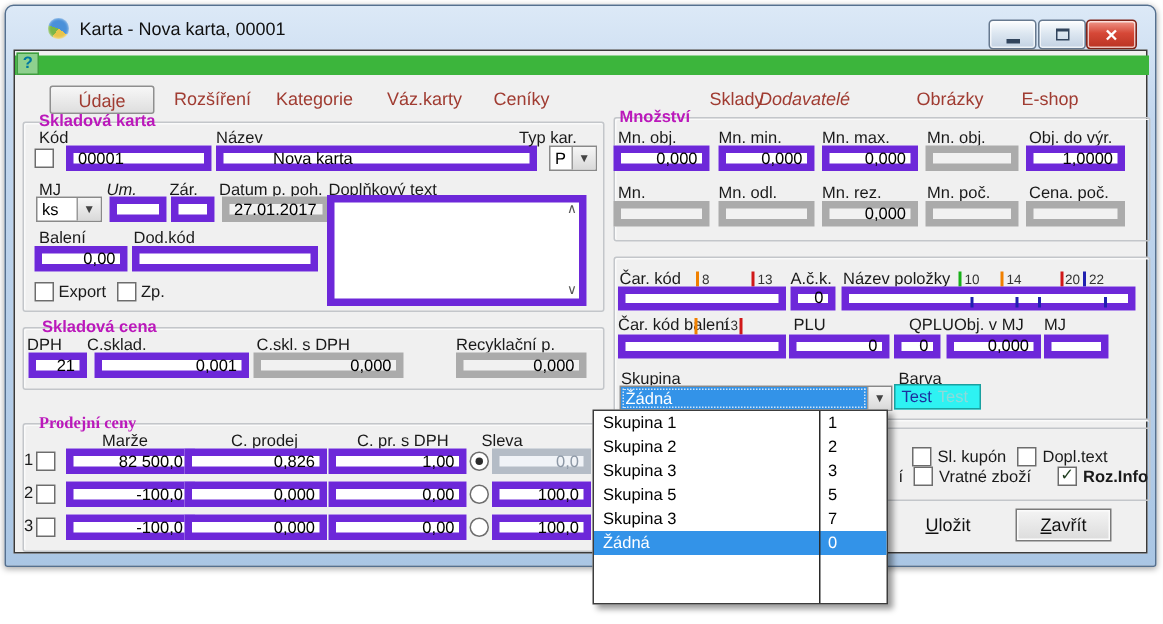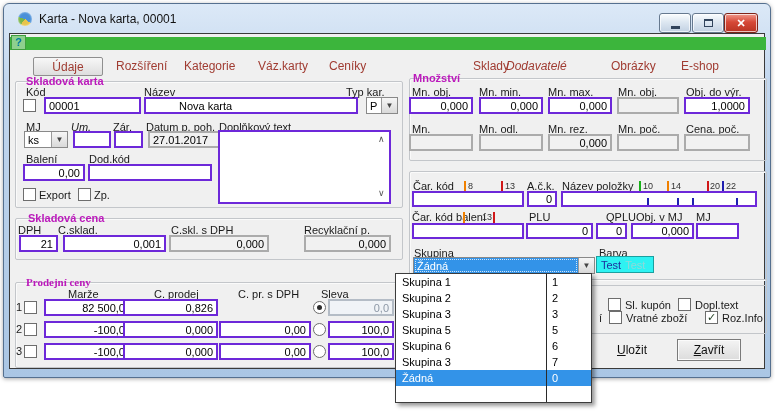--- a/index.html
+++ b/index.html
@@ -3,21 +3,21 @@
 <meta charset="utf-8">
 <style>
   html,body{margin:0;padding:0;background:#ffffff;font-family:"Liberation Sans",sans-serif;}
   .canvas{position:relative;width:775px;height:416px;overflow:hidden;background:#fff;font-size:11px;color:#000;}
 
   
   .window{position:absolute;left:3px;top:3px;width:766px;height:373px;
     border:1px solid #55708f;border-radius:6px 6px 2px 2px;
     background:linear-gradient(#dcE9f7 0%,#c3d7ee 20%,#aac6e4 100%);
     box-shadow:0 1px 4px rgba(0,0,0,.35);}
-  .titlebar{position:absolute;left:0;top:0;right:0;height:29px;display:flex;align-items:center;padding-left:14px;box-sizing:border-box;}
+  .titlebar{position:absolute;left:0;top:0;right:0;height:29px;display:flex;align-items:center;padding-left:28px;box-sizing:border-box;}
   .app-icon{width:14px;height:14px;border-radius:50%;margin-right:7px;
     background:conic-gradient(#4a90d9 0 35%,#e8c44a 35% 60%,#7ab648 60% 80%,#4a90d9 80% 100%);
     box-shadow:inset 0 0 2px rgba(255,255,255,.8);}
   .title-text{font-size:12px;color:#111;}
   .winbtn{position:absolute;top:9px;height:18px;border:1px solid #66798f;border-radius:3px;
     background:linear-gradient(#fbfdfe,#dde7f1 45%,#c2d1e2);box-shadow:inset 0 0 0 1px rgba(255,255,255,.7);
     display:flex;align-items:center;justify-content:center;}
   .btn-min{right:79px;width:30px;} .btn-max{right:46px;width:30px;}
   .btn-close{right:12px;width:32px;background:linear-gradient(#f0988b,#d64837 45%,#b93322);border-color:#7e2318;color:#fff;font-size:11px;font-weight:bold;}
   .glyph-min{width:9px;height:3px;background:#31445c;margin-top:8px;}
@@ -32,21 +32,21 @@
   
   .tab-btn{position:absolute;top:23px;height:17px;border:1px solid #8f8f8f;border-radius:2px;
     background:linear-gradient(#f7f7f7,#dedede);display:flex;align-items:center;justify-content:center;
     color:var(--tab-text);font-size:12px;}
   .tab-lbl{position:absolute;top:25px;color:var(--tab-text);font-size:12px;white-space:nowrap;}
 
   
   .lbl{position:absolute;white-space:nowrap;color:#1a1a1a;}
   .glbl{position:absolute;white-space:nowrap;color:var(--group-title);font-weight:bold;}
   .gbox{position:absolute;border:1px solid #c3c6ca;border-radius:2px;box-shadow:inset 1px 1px 0 #fafafa;}
-  .field{position:absolute;height:17px;background:#fff;border:2px solid #6d28d9;box-sizing:border-box;
+  .field{position:absolute;height:17px;background:#fff;border:5px solid #6d28d9;box-sizing:border-box;
     display:flex;align-items:center;padding:0 3px;font-size:11px;}
   .num{justify-content:flex-end;}
   .ro{background:#f1f1f1;border-color:#ababab;}
   .dim{background:#f0f3f7;border-color:#b4bcc6;color:#8d98a6;}
   .cb{position:absolute;width:13px;height:13px;background:#fff;border:1px solid #6d6d6d;box-sizing:border-box;
     font-size:11px;line-height:10px;text-align:center;color:#1f3d1f;}
   .radio{position:absolute;width:13px;height:13px;background:#fff;border:1px solid #6d6d6d;border-radius:50%;box-sizing:border-box;}
   .radio.on::after{content:"";position:absolute;left:3px;top:3px;width:5px;height:5px;border-radius:50%;background:#2c2c2c;}
   .combo{position:absolute;height:17px;background:#fff;border:1px solid #898989;box-sizing:border-box;display:flex;}
   .combo .val{flex:1;display:flex;align-items:center;padding-left:3px;}
@@ -171,20 +171,21 @@
       <div class="glbl" style="left:16px;top:242px;font-family:Liberation Serif, serif;">Prodejní ceny</div>
       <div class="lbl" style="left:58px;top:254px;">Marže</div>
       <div class="lbl" style="left:144px;top:254px;">C. prodej</div>
       <div class="lbl" style="left:228px;top:254px;">C. pr. s DPH</div>
       <div class="lbl" style="left:311px;top:254px;">Sleva</div>
 
       <div class="lbl" style="left:6px;top:267px;">1</div>
       <div class="cb" style="left:14px;top:267px;"></div>
       <div class="field num" style="left:34px;top:265px;width:86px;">82 500,0</div>
       <div class="field num" style="left:113px;top:265px;width:95px;">0,826</div>
+      <div class="field num" style="left:209px;top:265px;width:92px;">1,00</div>
       <div class="radio on" style="left:303px;top:267px;"></div>
       <div class="field num dim" style="left:318px;top:265px;width:66px;">0,0</div>
 
       <div class="lbl" style="left:6px;top:289px;">2</div>
       <div class="cb" style="left:14px;top:289px;"></div>
       <div class="field num" style="left:34px;top:287px;width:86px;">-100,0</div>
       <div class="field num" style="left:113px;top:287px;width:95px;">0,000</div>
       <div class="field num" style="left:209px;top:287px;width:92px;">0,00</div>
       <div class="radio" style="left:303px;top:289px;"></div>
       <div class="field num" style="left:318px;top:287px;width:66px;">100,0</div>
@@ -275,36 +276,35 @@
 
       <div class="gbox" style="left:399px;top:245px;width:356px;height:53px;"></div>
       <div class="cb" style="left:598px;top:264px;"></div>
       <div class="lbl" style="left:615px;top:265px;">Sl. kupón</div>
       <div class="cb" style="left:668px;top:264px;"></div>
       <div class="lbl" style="left:685px;top:265px;">Dopl.text</div>
       <div class="lbl" style="left:589px;top:278px;">í</div>
       <div class="cb" style="left:599px;top:277px;"></div>
       <div class="lbl" style="left:616px;top:278px;">Vratné zboží</div>
       <div class="cb" style="left:695px;top:277px;">✓</div>
-      <div class="lbl" style="left:712px;top:278px;">Roz.Info</div>
+      <div class="lbl" style="left:712px;top:278px;font-weight:bold;">Roz.Info</div>
 
       <div class="pushbtn btn-flat" style="left:591px;top:306px;width:62px;height:20px;line-height:20px;">
         <span class="inner">Uložit</span>
       </div>
       <div class="pushbtn btn-raised" style="left:667px;top:305px;width:64px;height:22px;line-height:20px;box-sizing:border-box;">
         <span class="inner">Zavřít</span>
       </div>
 
     </div>
   </div>
 
   <div class="popup">
     <div class="pdivider"></div>
     <div class="pitem"><span>Skupina 1</span><span class="pval">1</span></div>
     <div class="pitem"><span>Skupina 2</span><span class="pval">2</span></div>
     <div class="pitem"><span>Skupina 3</span><span class="pval">3</span></div>
     <div class="pitem"><span>Skupina 5</span><span class="pval">5</span></div>
-    <div class="pitem"><span>Skupina 6</span><span class="pval">6</span></div>
     <div class="pitem"><span>Skupina 3</span><span class="pval">7</span></div>
     <div class="pitem sel"><span>Žádná</span><span class="pval">0</span></div>
   </div>
 
 </div>
 
 </body></html>

